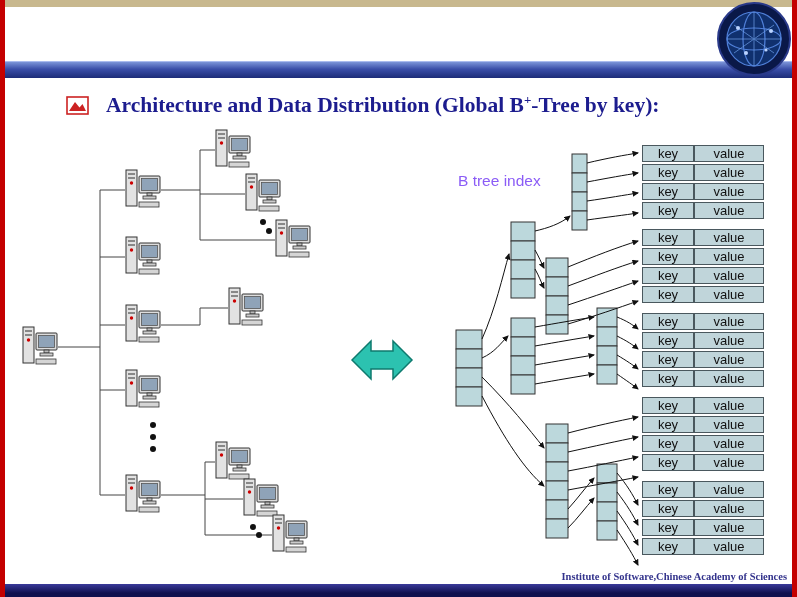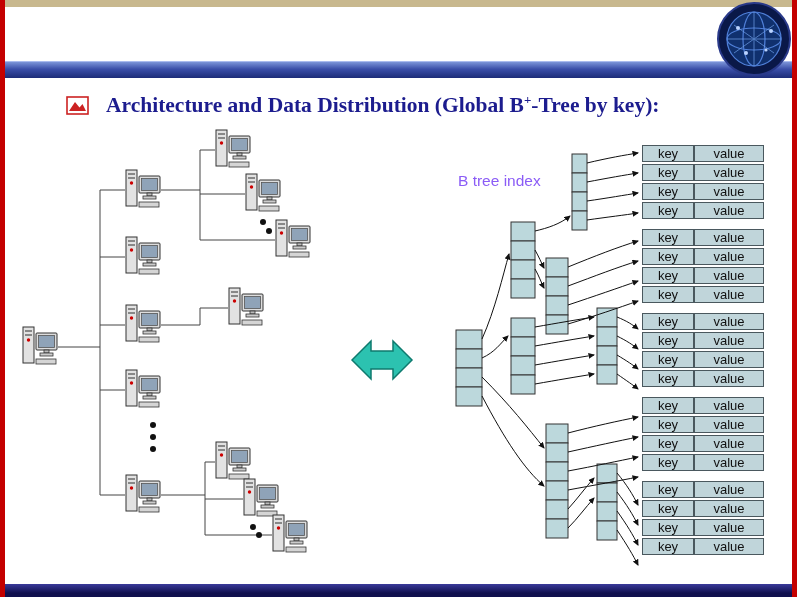--- a/index.html
+++ b/index.html
@@ -315,17 +315,18 @@
           <div class="kv-cell kv-key">key</div>
           <div class="kv-cell kv-value">value</div>
         </div>
         <div class="kv-row">
           <div class="kv-cell kv-key">key</div>
           <div class="kv-cell kv-value">value</div>
         </div>
       </div>
     </div>
 
+  <div class="footer-text">Institute of Software,Chinese Academy of Sciences</div>
   <div class="bottom-bar"></div>
 
   <div class="red-edge left"></div>
   <div class="red-edge right"></div>
 </div>
 
 </body></html>

